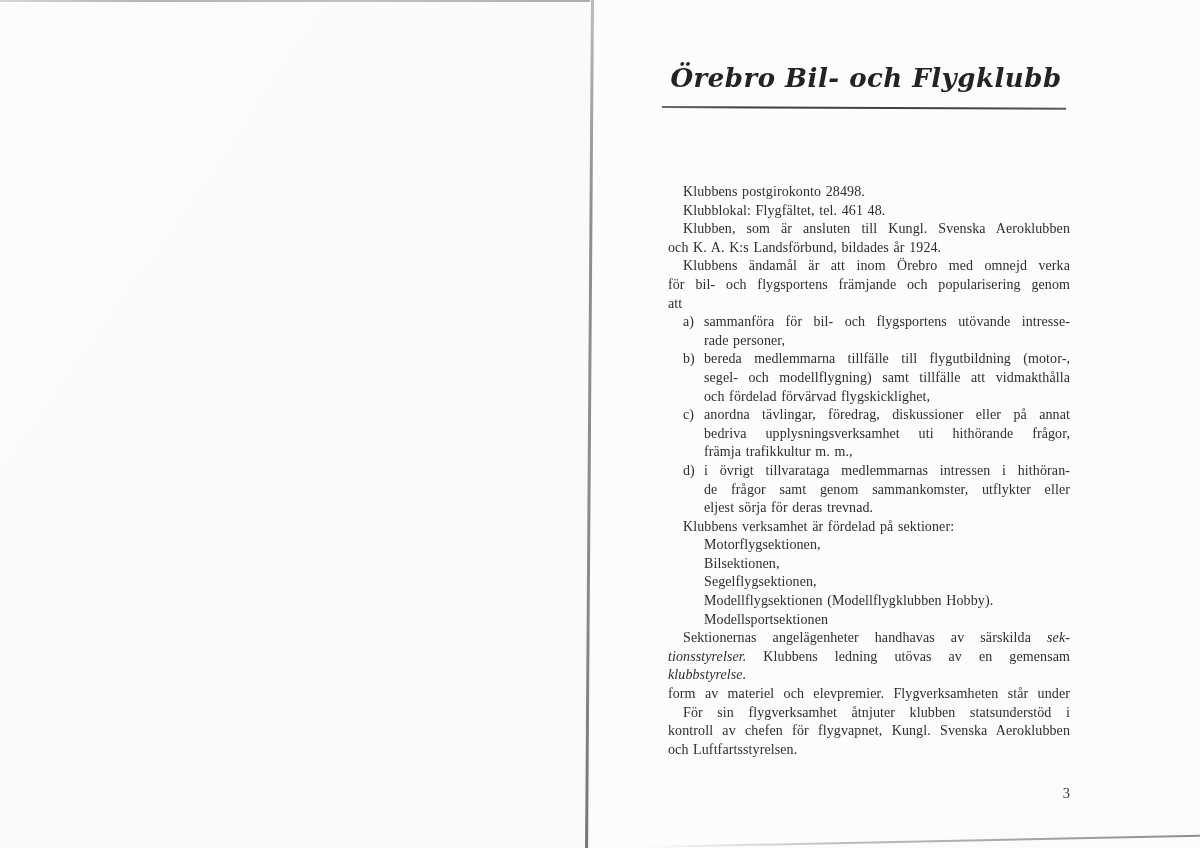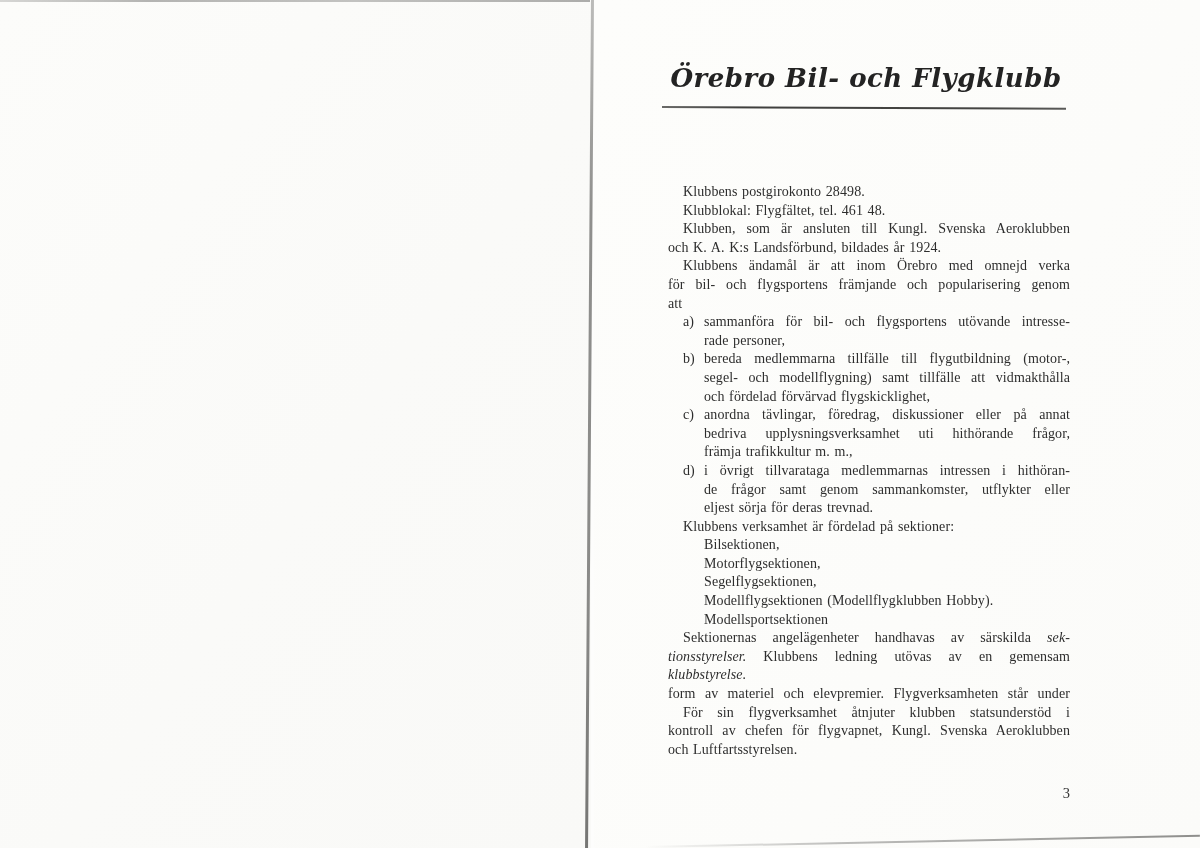--- a/index.html
+++ b/index.html
@@ -126,22 +126,22 @@
       <div class="line item j"><span class="marker">b)</span><span>bereda medlemmarna tillfälle till flygutbildning (motor-,</span></div>
       <div class="line cont j"><span>segel- och modellflygning) samt tillfälle att vidmakthålla</span></div>
       <div class="line cont"><span>och fördelad förvärvad flygskicklighet,</span></div>
       <div class="line item j"><span class="marker">c)</span><span>anordna tävlingar, föredrag, diskussioner eller på annat</span></div>
       <div class="line cont j"><span>bedriva upplysningsverksamhet uti hithörande frågor,</span></div>
       <div class="line cont"><span>främja trafikkultur m. m.,</span></div>
       <div class="line item j"><span class="marker">d)</span><span>i övrigt tillvarataga medlemmarnas intressen i hithöran-</span></div>
       <div class="line cont j"><span>de frågor samt genom sammankomster, utflykter eller</span></div>
       <div class="line cont"><span>eljest sörja för deras trevnad.</span></div>
       <div class="line para"><span>Klubbens verksamhet är fördelad på sektioner:</span></div>
+      <div class="line cont"><span>Motorflygsektionen,</span></div>
       <div class="line cont"><span>Bilsektionen,</span></div>
-      <div class="line cont"><span>Motorflygsektionen,</span></div>
       <div class="line cont"><span>Segelflygsektionen,</span></div>
       <div class="line cont"><span>Modellflygsektionen (Modellflygklubben Hobby).</span></div>
       <div class="line cont"><span>Modellsportsektionen</span></div>
       <div class="line para j"><span>Sektionernas angelägenheter handhavas av särskilda </span><i>sek-</i></div>
       <div class="line flush j"><i>tionsstyrelser.</i><span> Klubbens ledning utövas av en gemensam</span></div>
       <div class="line flush"><i>klubbstyrelse.</i></div>
       <div class="line flush j"><span>form av materiel och elevpremier. Flygverksamheten står under</span></div>
       <div class="line para j"><span>För sin flygverksamhet åtnjuter klubben statsunderstöd i</span></div>
       <div class="line flush j"><span>kontroll av chefen för flygvapnet, Kungl. Svenska Aeroklubben</span></div>
       <div class="line flush"><span>och Luftfartsstyrelsen.</span></div>

